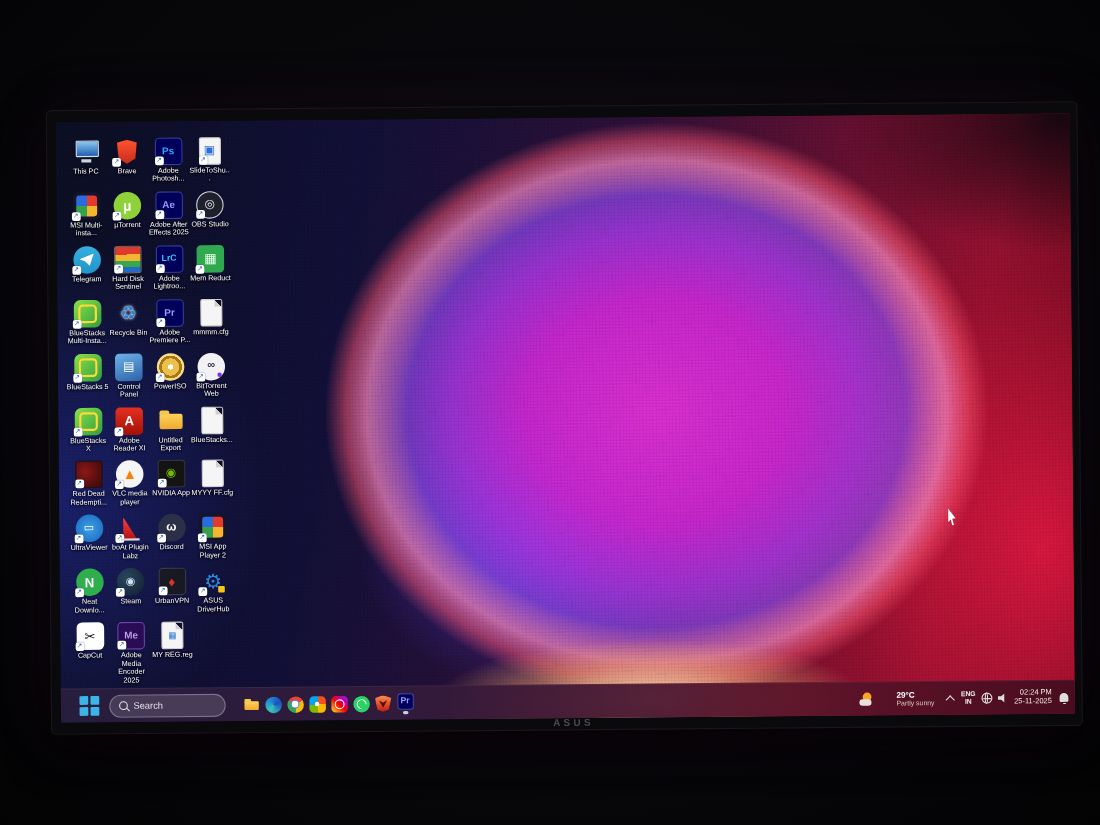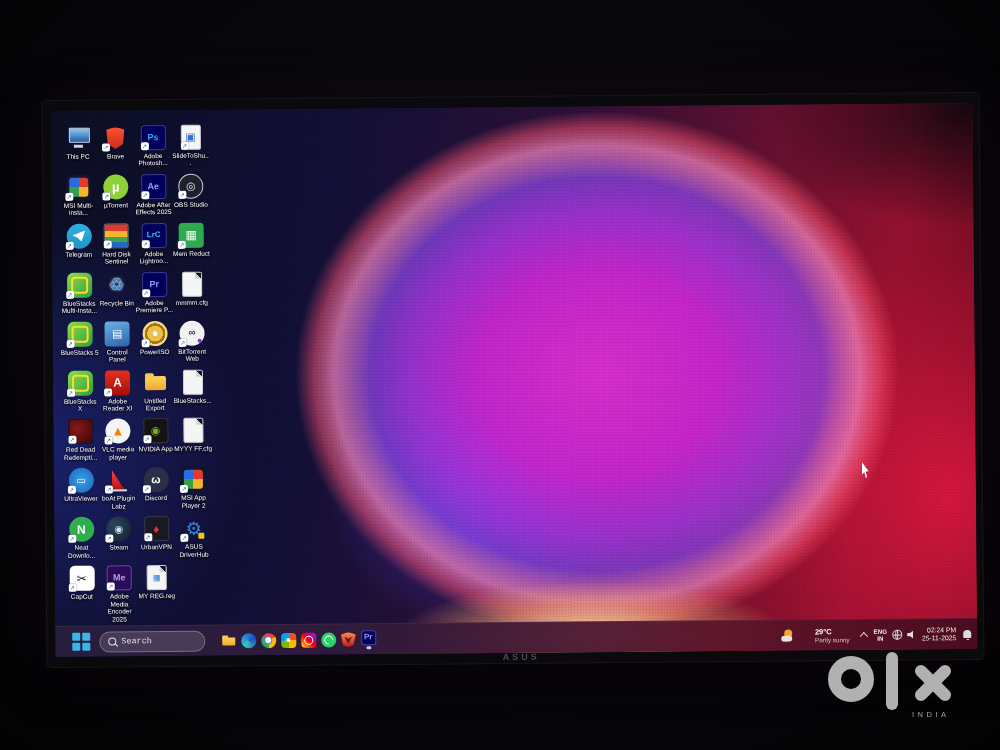--- a/index.html
+++ b/index.html
@@ -104,21 +104,21 @@
     background:linear-gradient(90deg, rgba(40,30,62,.94) 0%, rgba(52,26,58,.94) 38%, rgba(92,20,42,.94) 72%, rgba(70,12,30,.96) 100%);
     border-top:1px solid rgba(255,255,255,.06); display:flex; align-items:center; }
   .tb-left { display:flex; align-items:center; gap:8px; padding-left:16px; }
   .start-btn { width:20px; height:20px; border-radius:4px; display:grid; grid-template-columns:8px 8px; grid-template-rows:8px 8px;
     gap:1.5px; align-content:center; justify-content:center; }
   .start-btn span { background:#3cb4e8; border-radius:1px; }
   .search-pill { width:106px; height:21px; border-radius:11px; background:rgba(250,245,255,.14);
     border:1px solid rgba(255,255,255,.28); display:flex; align-items:center; gap:5px; padding:0 8px; }
   .lens { width:8px; height:8px; border:1.2px solid #e6e6e6; border-radius:50%; position:relative; flex:none; }
   .lens::after { content:""; position:absolute; width:4px; height:1.2px; background:#e6e6e6; right:-3px; bottom:-1px; transform:rotate(45deg); }
-  .search-text { font-size:8.5px; color:#e3dde8;font-family:Liberation Mono, monospace; }
+  .search-text { font-size:8.5px; color:#e3dde8; }
   .tb-pinned { display:flex; align-items:center; gap:2px; margin-left:14px; }
   .pin { width:18px; height:26px; display:flex; flex-direction:column; align-items:center; justify-content:center; border-radius:3px; }
   .pin-img { width:15px; height:15px; position:relative; display:flex; align-items:center; justify-content:center; flex:none; }
   .pin-dot { width:5px; height:2.5px; border-radius:2px; background:#c4cde8; margin-top:1.5px; }
   .tb-folder::before { content:""; position:absolute; top:4px; left:1px; width:13px; height:8px; border-radius:1px;
     background:linear-gradient(#ffd35c,#f0a92e); }
   .tb-folder::after { content:""; position:absolute; top:2px; left:1px; width:6px; height:3px; border-radius:1px 1px 0 0; background:#f7c84a; }
   .tb-edge { border-radius:50%; background:conic-gradient(from 210deg,#35c7b5,#2389d6 30%,#1b4fc0 60%,#35c7b5); }
   .tb-chrome { border-radius:50%; background:conic-gradient(from -60deg,#ea4335 0 33%,#fbbc05 0 66%,#34a853 0 100%); }
   .tb-chrome::after { content:""; width:6px; height:6px; border-radius:50%; background:#fff; border:1.5px solid #4285f4; }
@@ -491,19 +491,13 @@
           </span>
           <span class="bell"></span>
         </div>
       </div>
 
       <div class="cursor"></div>
     </div>
     <div class="dell">ASUS</div>
   </div>
 
-  <div class="olx">
-    <span class="olx-o"></span>
-    <span class="olx-l"></span>
-    <span class="olx-x"></span>
-    <span class="olx-india">INDIA</span>
-  </div>
 </div>
 
 </body></html>

